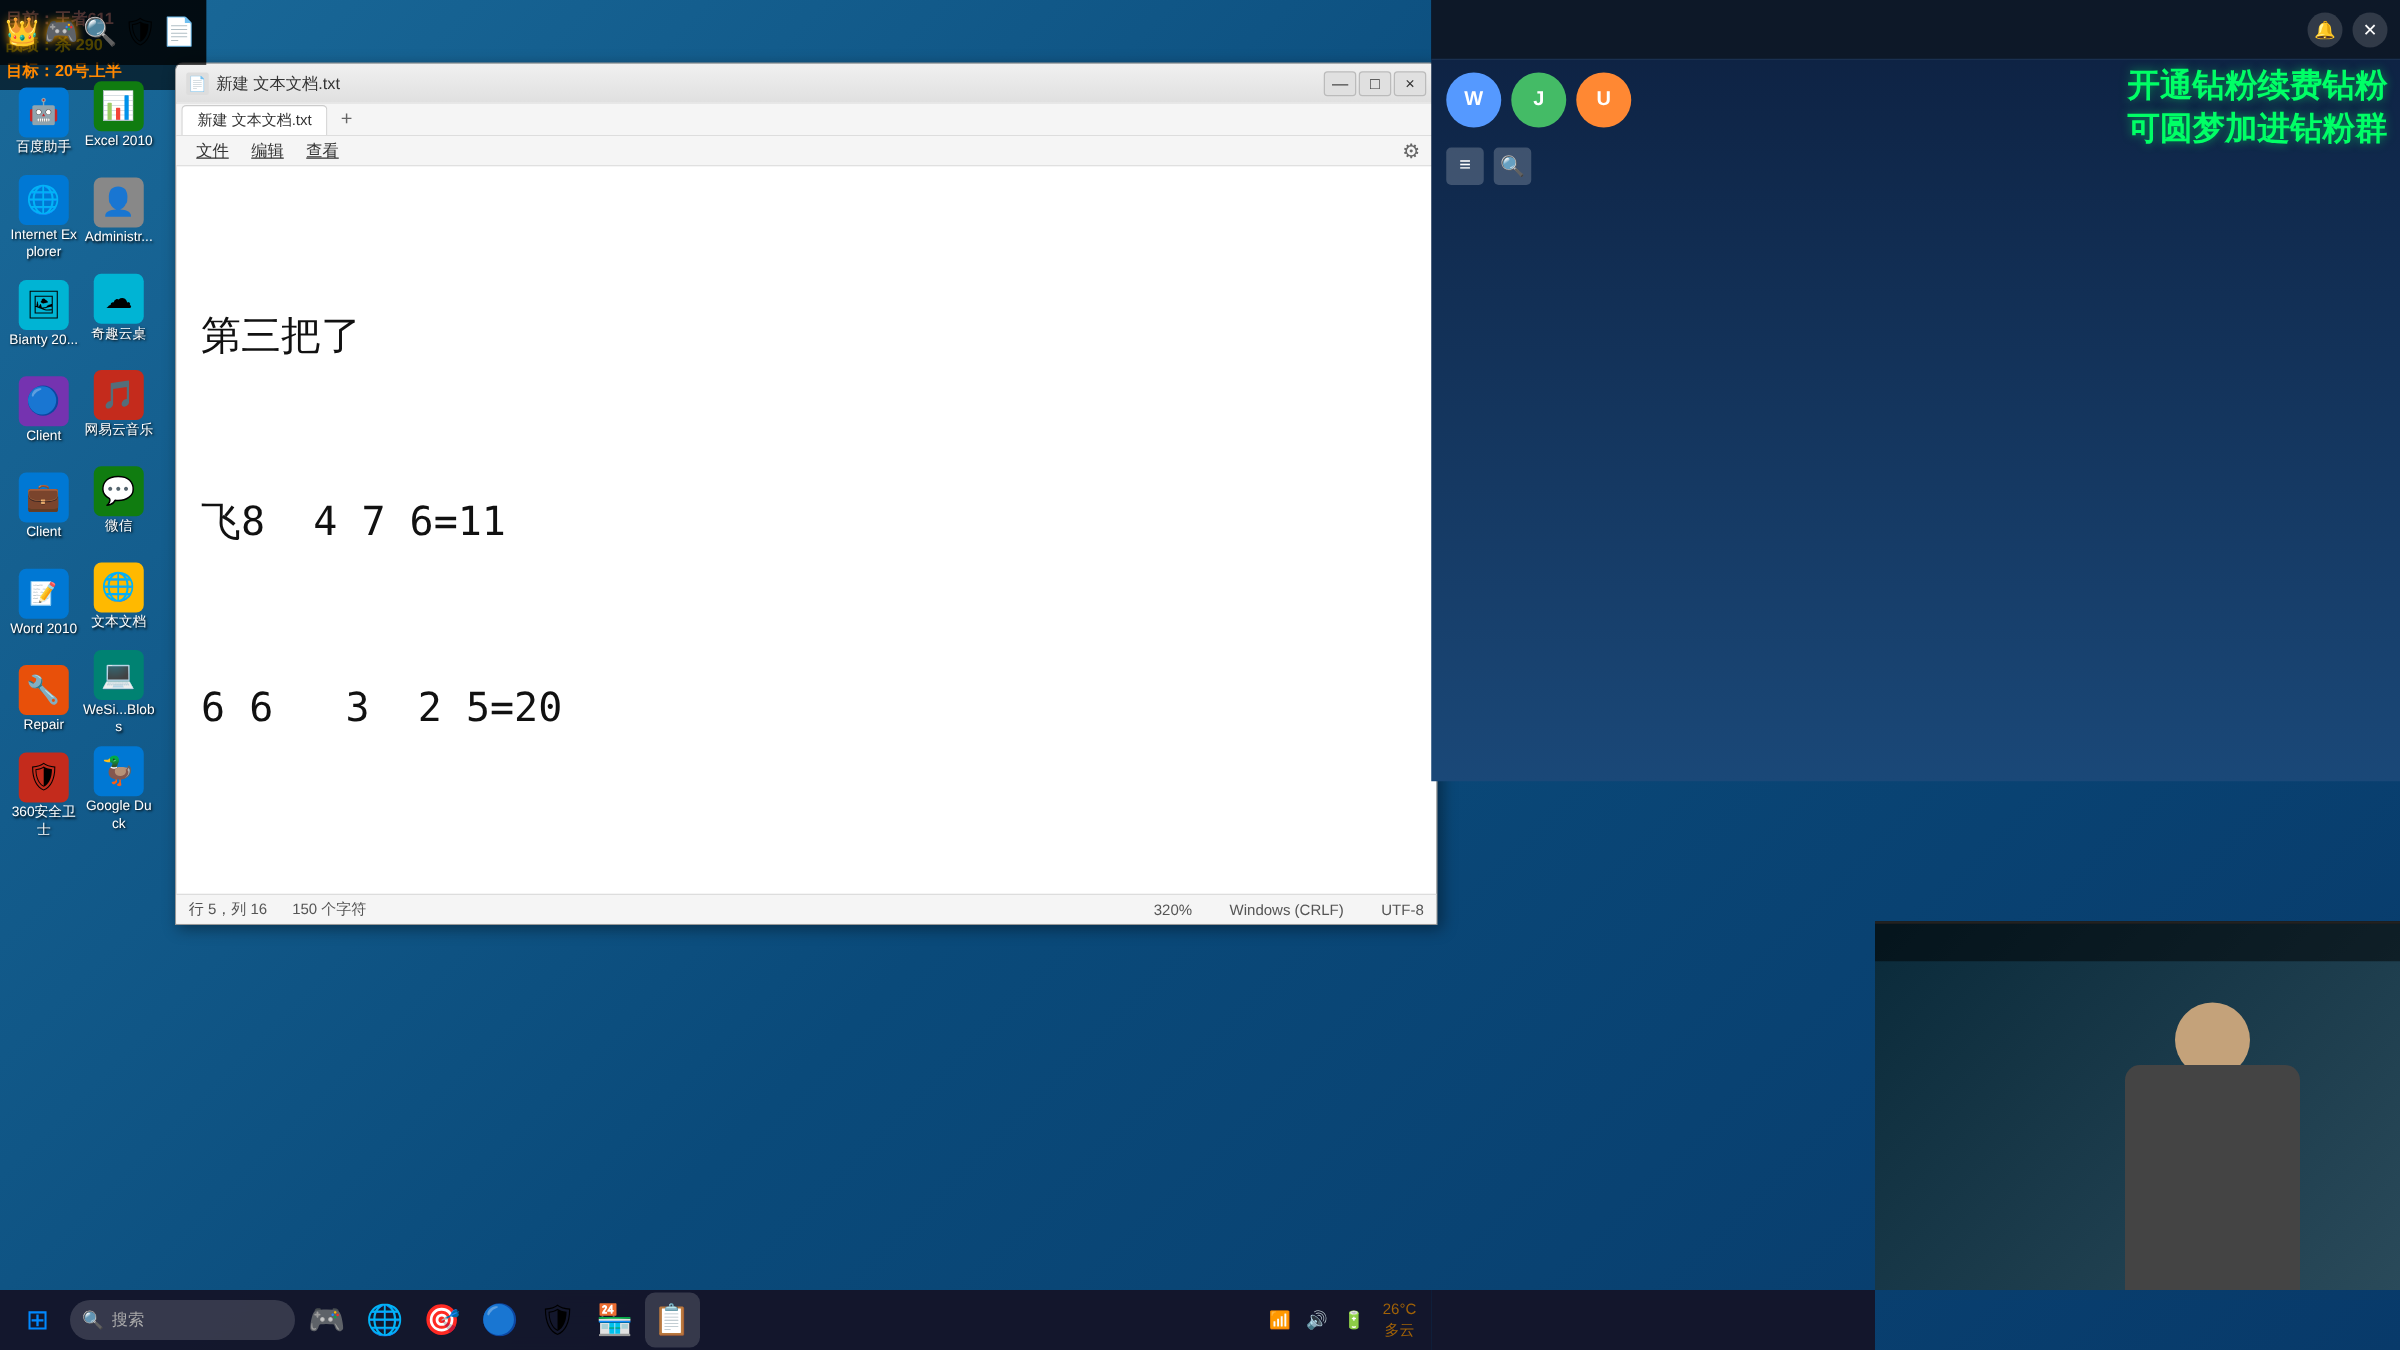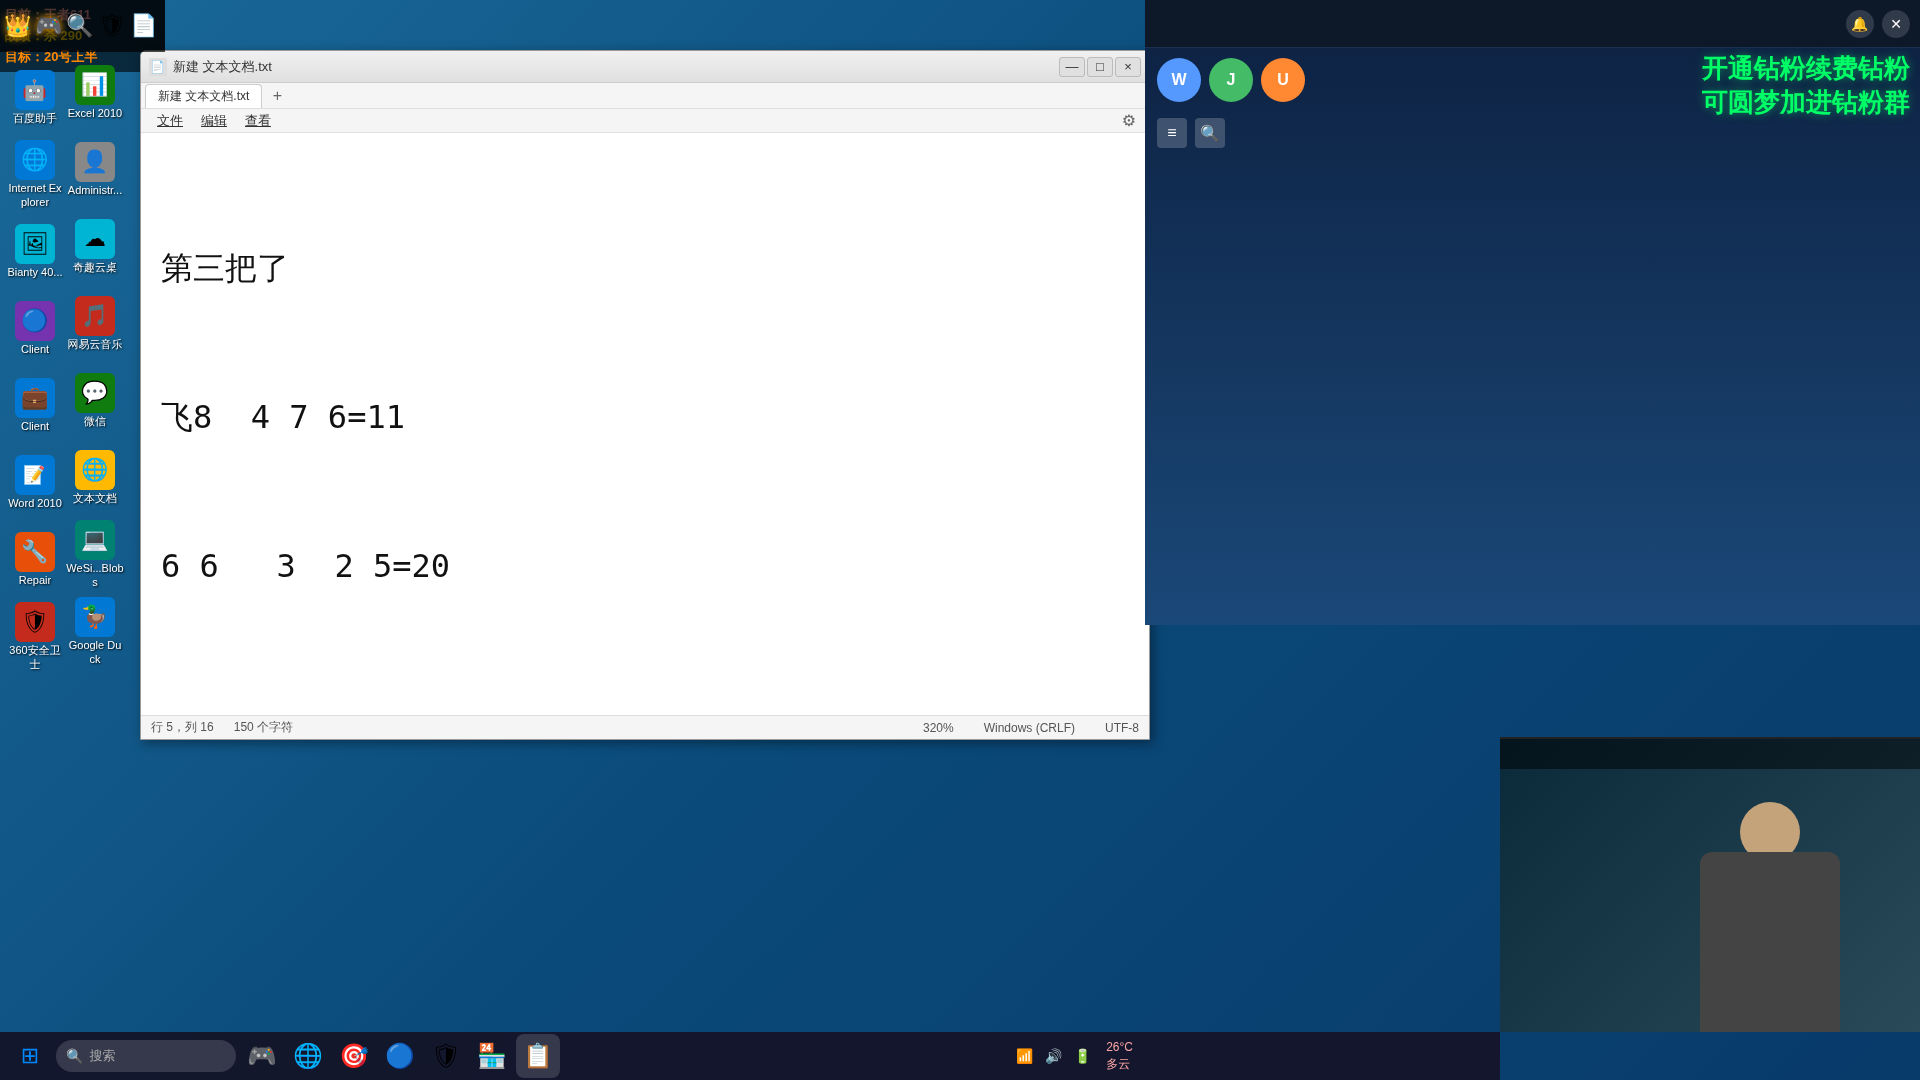--- a/index.html
+++ b/index.html
@@ -295,22 +295,22 @@
 
     .sys-icon {
       font-size: 14px;
       color: #ccc;
       cursor: pointer;
       padding: 4px;
     }
 
     .taskbar-clock {
       font-size: 12px;
-      color: #fca5a5;
-      text-align: left;
+      color: #a16207;
+      text-align: center;
       line-height: 1.4;
       cursor: pointer;
       padding: 0 4px;
     }
 
     .right-green-text {
       position: absolute;
       top: 8px;
       right: 10px;
       font-size: 26px;
@@ -365,21 +365,21 @@
   <div class="desktop-icon" style="width:60px;height:75px;">
     <div class="icon-img icon-bg-blue" style="font-size:20px;">🤖</div>
     <div class="icon-label">百度助手</div>
   </div>
   <div class="desktop-icon" style="width:60px;height:75px;">
     <div class="icon-img icon-bg-blue">🌐</div>
     <div class="icon-label">Internet Explorer</div>
   </div>
   <div class="desktop-icon" style="width:60px;height:75px;">
     <div class="icon-img icon-bg-cyan">🖼</div>
-    <div class="icon-label">Bianty 40...</div>
+    <div class="icon-label">Bianty 20...</div>
   </div>
   <div class="desktop-icon" style="width:60px;height:75px;">
     <div class="icon-img icon-bg-purple">🔵</div>
     <div class="icon-label">Client</div>
   </div>
   <div class="desktop-icon" style="width:60px;height:75px;">
     <div class="icon-img icon-bg-blue">💼</div>
     <div class="icon-label">Client</div>
   </div>
   <div class="desktop-icon" style="width:60px;height:75px;">

